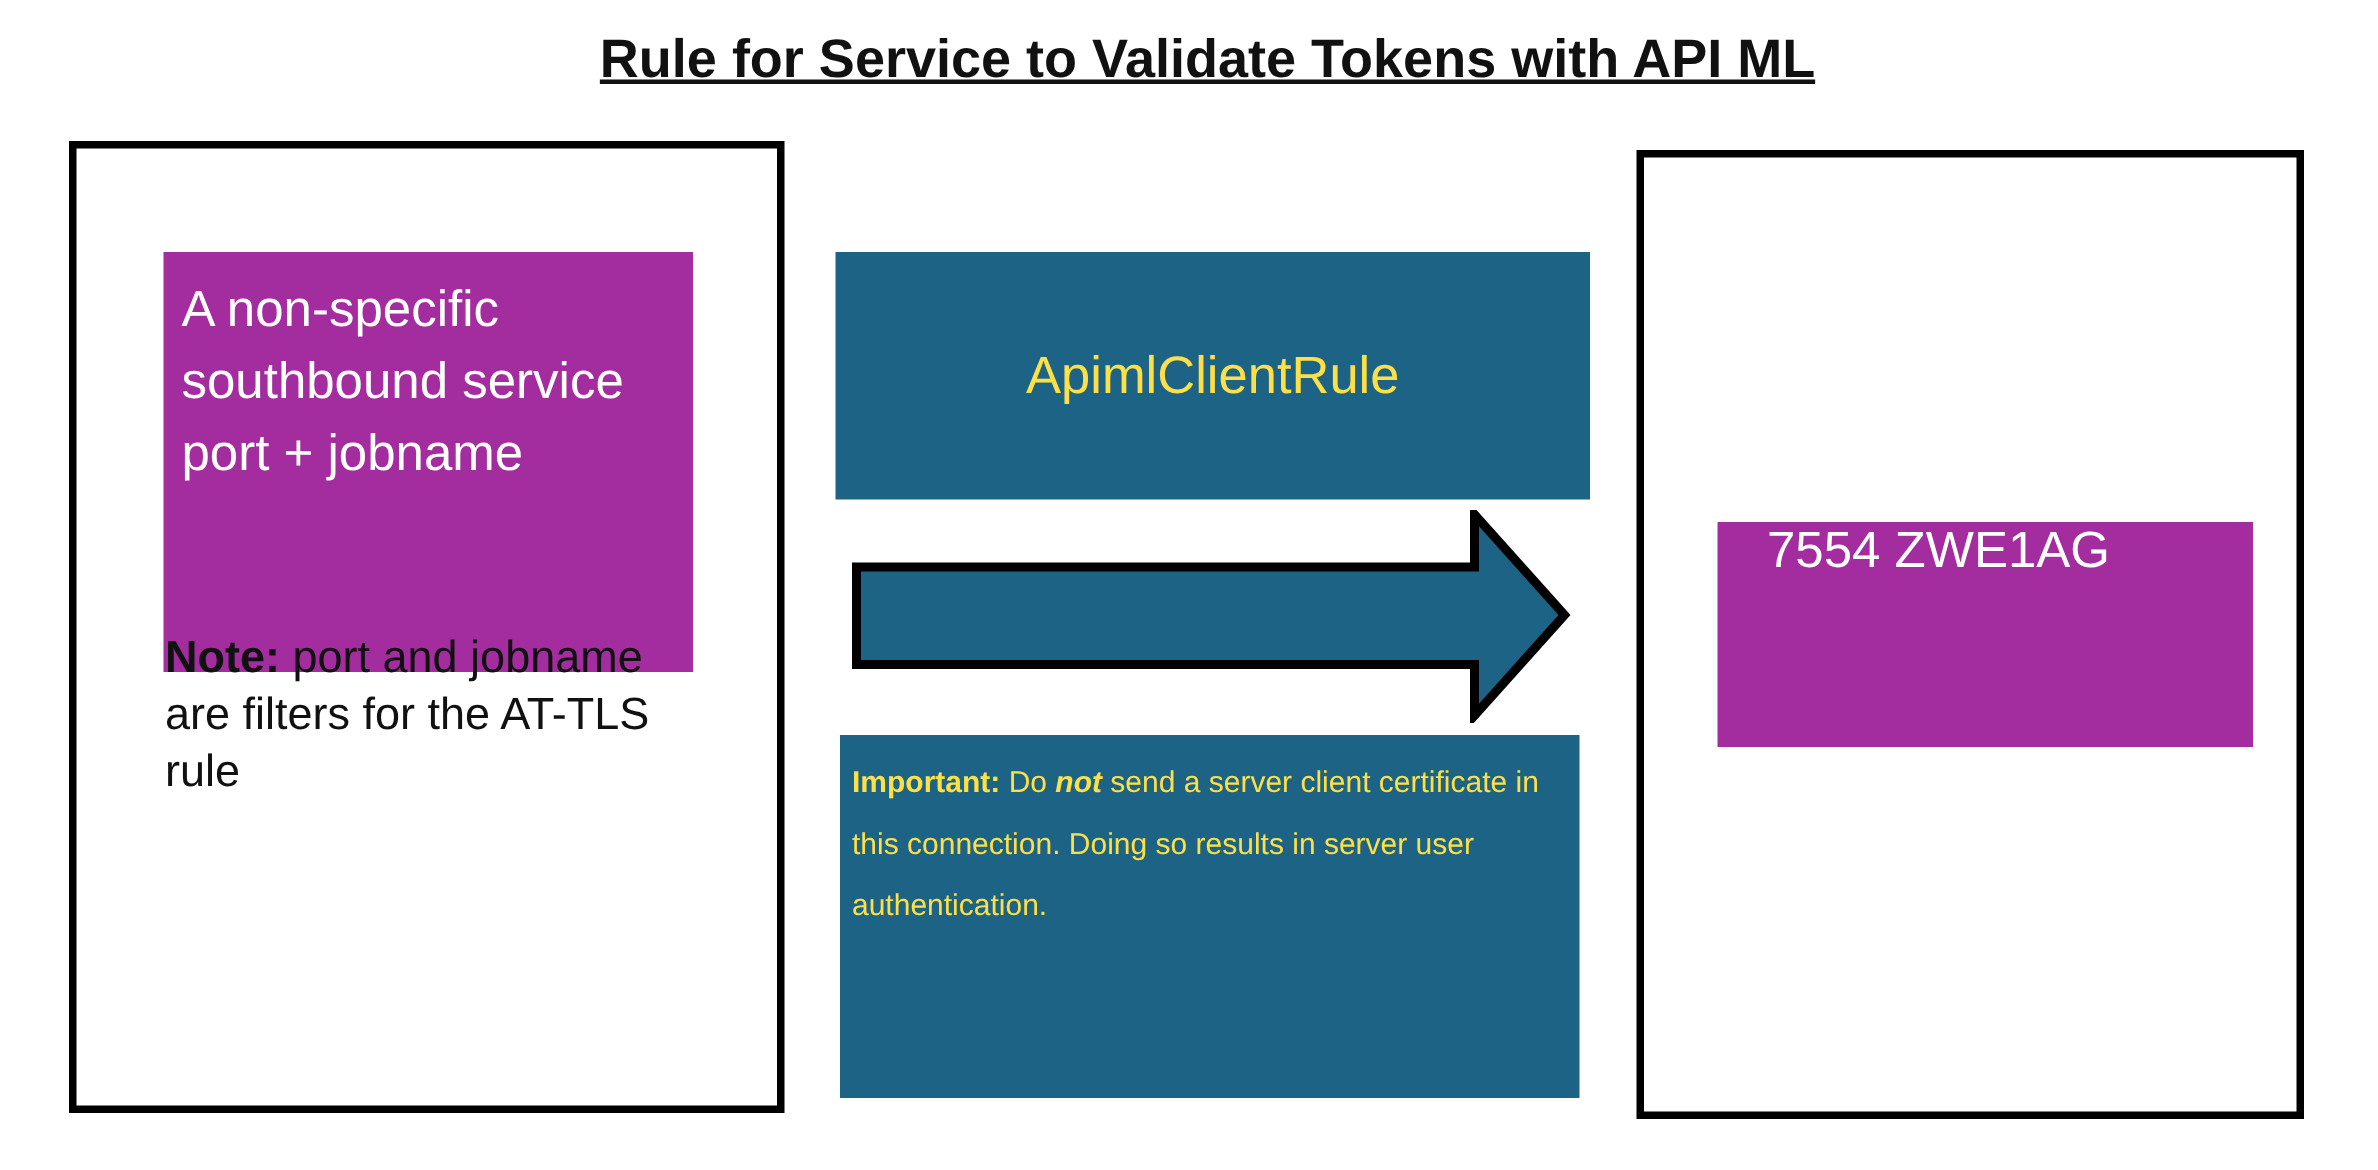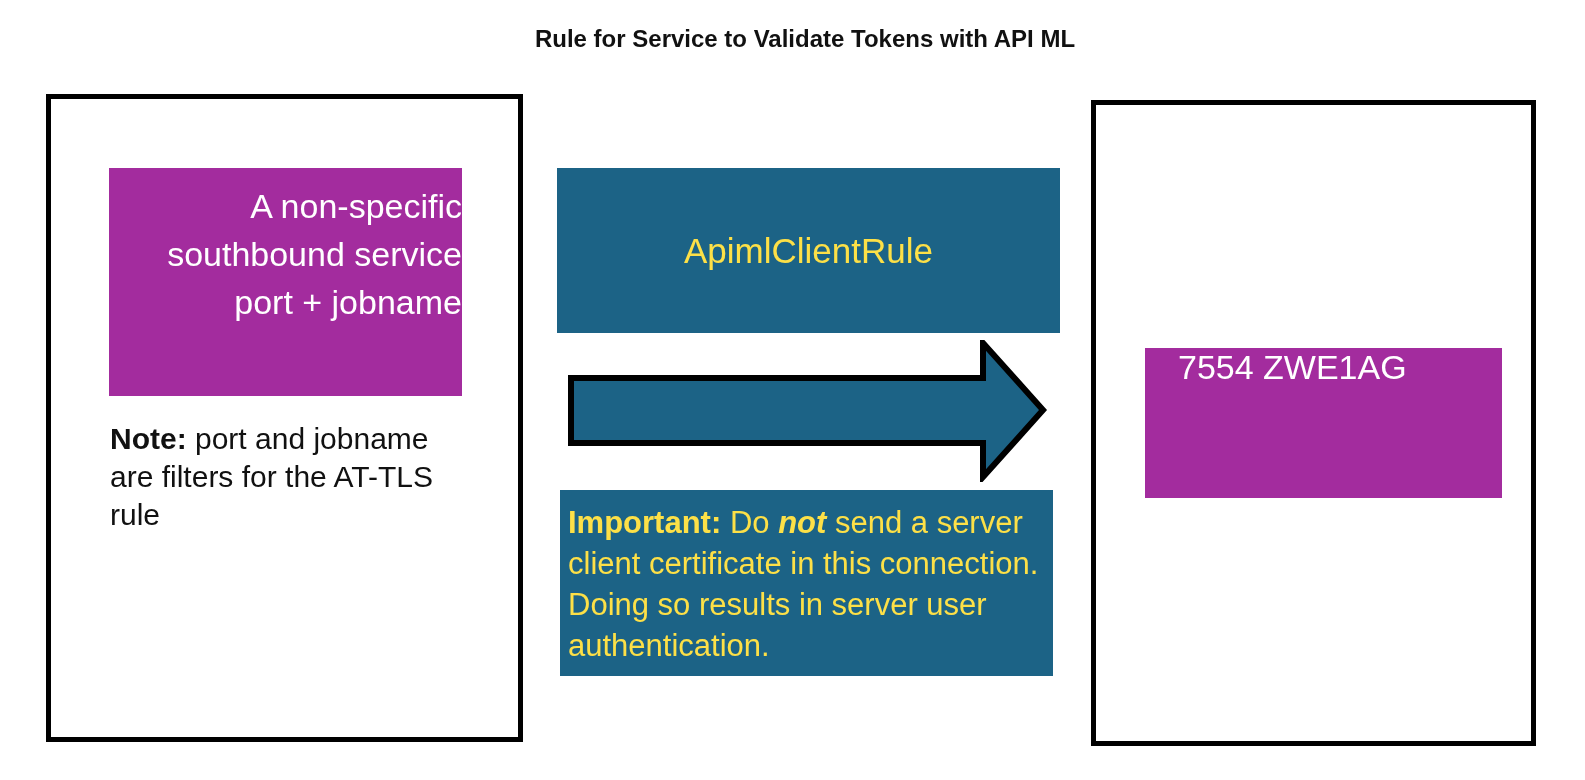--- a/index.html
+++ b/index.html
@@ -17,46 +17,46 @@
   .title-block {
     position: absolute;
     left: 25px;
     top: 14px;
     width: 1560px;
     text-align: center;
     font-weight: bold;
     color: #111111;
   }
   .title-line1 {
-    font-size: 24px;
+    font-size: 36px;
     line-height: 50px;
+    text-decoration: underline;
   }
   .title-line2 {
     font-size: 36px;
     line-height: 53px;
   }
 
   .outer-box {
     position: absolute;
     background: #ffffff;
     border: 5px solid #000000;
   }
   .outer-box.left  { left: 46px;  top: 94px;  width: 477px; height: 648px; }
   .outer-box.right { left: 1091px; top: 100px; width: 445px; height: 646px; }
 
   .magenta-box {
     position: absolute;
     color: #ffffff;
   }
   .magenta-box.service {
-    left: 109px; top: 168px; width: 353px; height: 228px;
-    padding: 14px 0 0 12px;
+    left: 109px; top: 168px; width: 353px; height: 280px;
+    padding: 14px 16px 0 12px;
     font-size: 34px;
     line-height: 48px;
-    text-align: right;
   }
   .magenta-box.target {
     left: 1145px; top: 348px; width: 357px; height: 150px;
     display: flex;
     align-items: flex-start;
     padding-left: 33px;
     font-size: 34px;
   }
 
   .note-block {
@@ -74,23 +74,23 @@
     color: #fde047;
   }
   .teal-box.rule {
     left: 557px; top: 168px; width: 503px; height: 165px;
     display: flex;
     align-items: center;
     justify-content: center;
     font-size: 35px;
   }
   .teal-box.important {
-    left: 560px; top: 490px; width: 493px; height: 186px;
+    left: 560px; top: 490px; width: 493px; height: 242px;
     padding: 12px 10px 0 8px;
-    font-size: 31px;
+    font-size: 20px;
     line-height: 41px;
   }
 
   .arrow-svg {
     position: absolute;
     left: 566px; top: 340px;
     width: 482px; height: 142px;
   }
 </style>
 </head>

